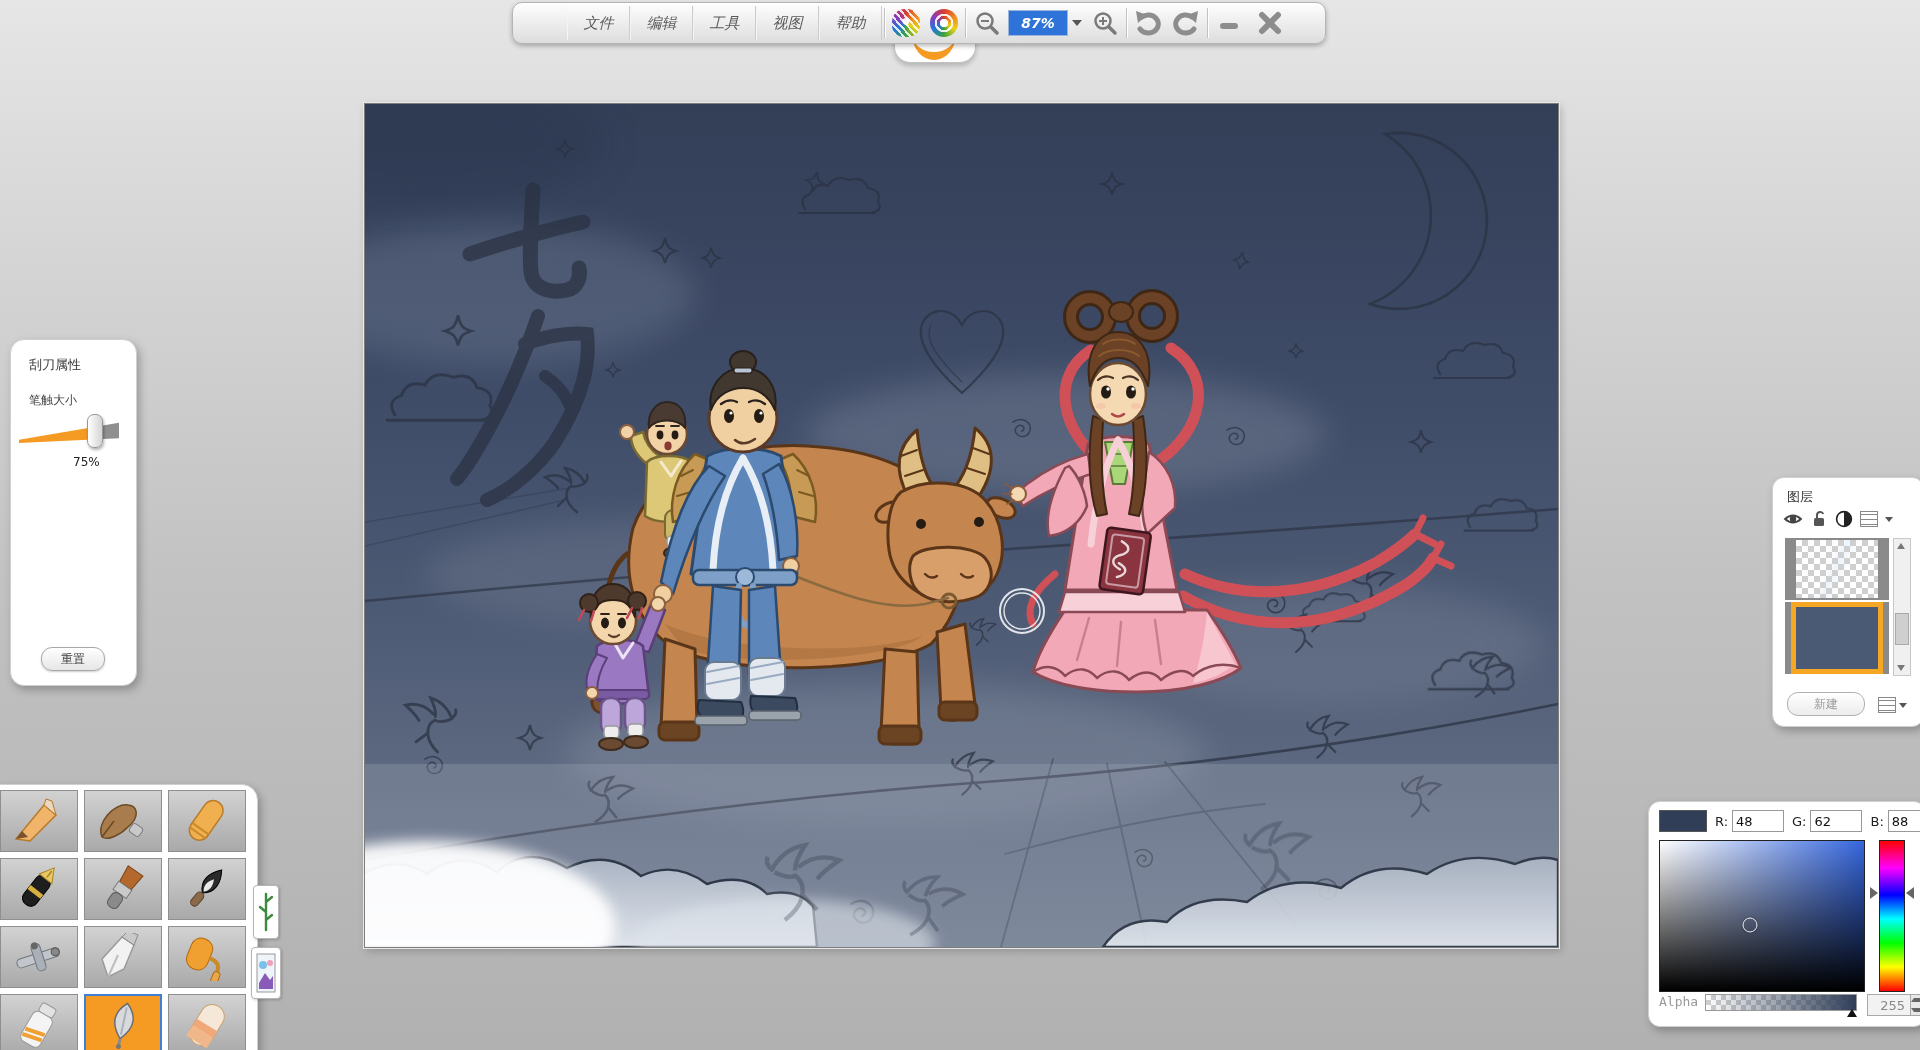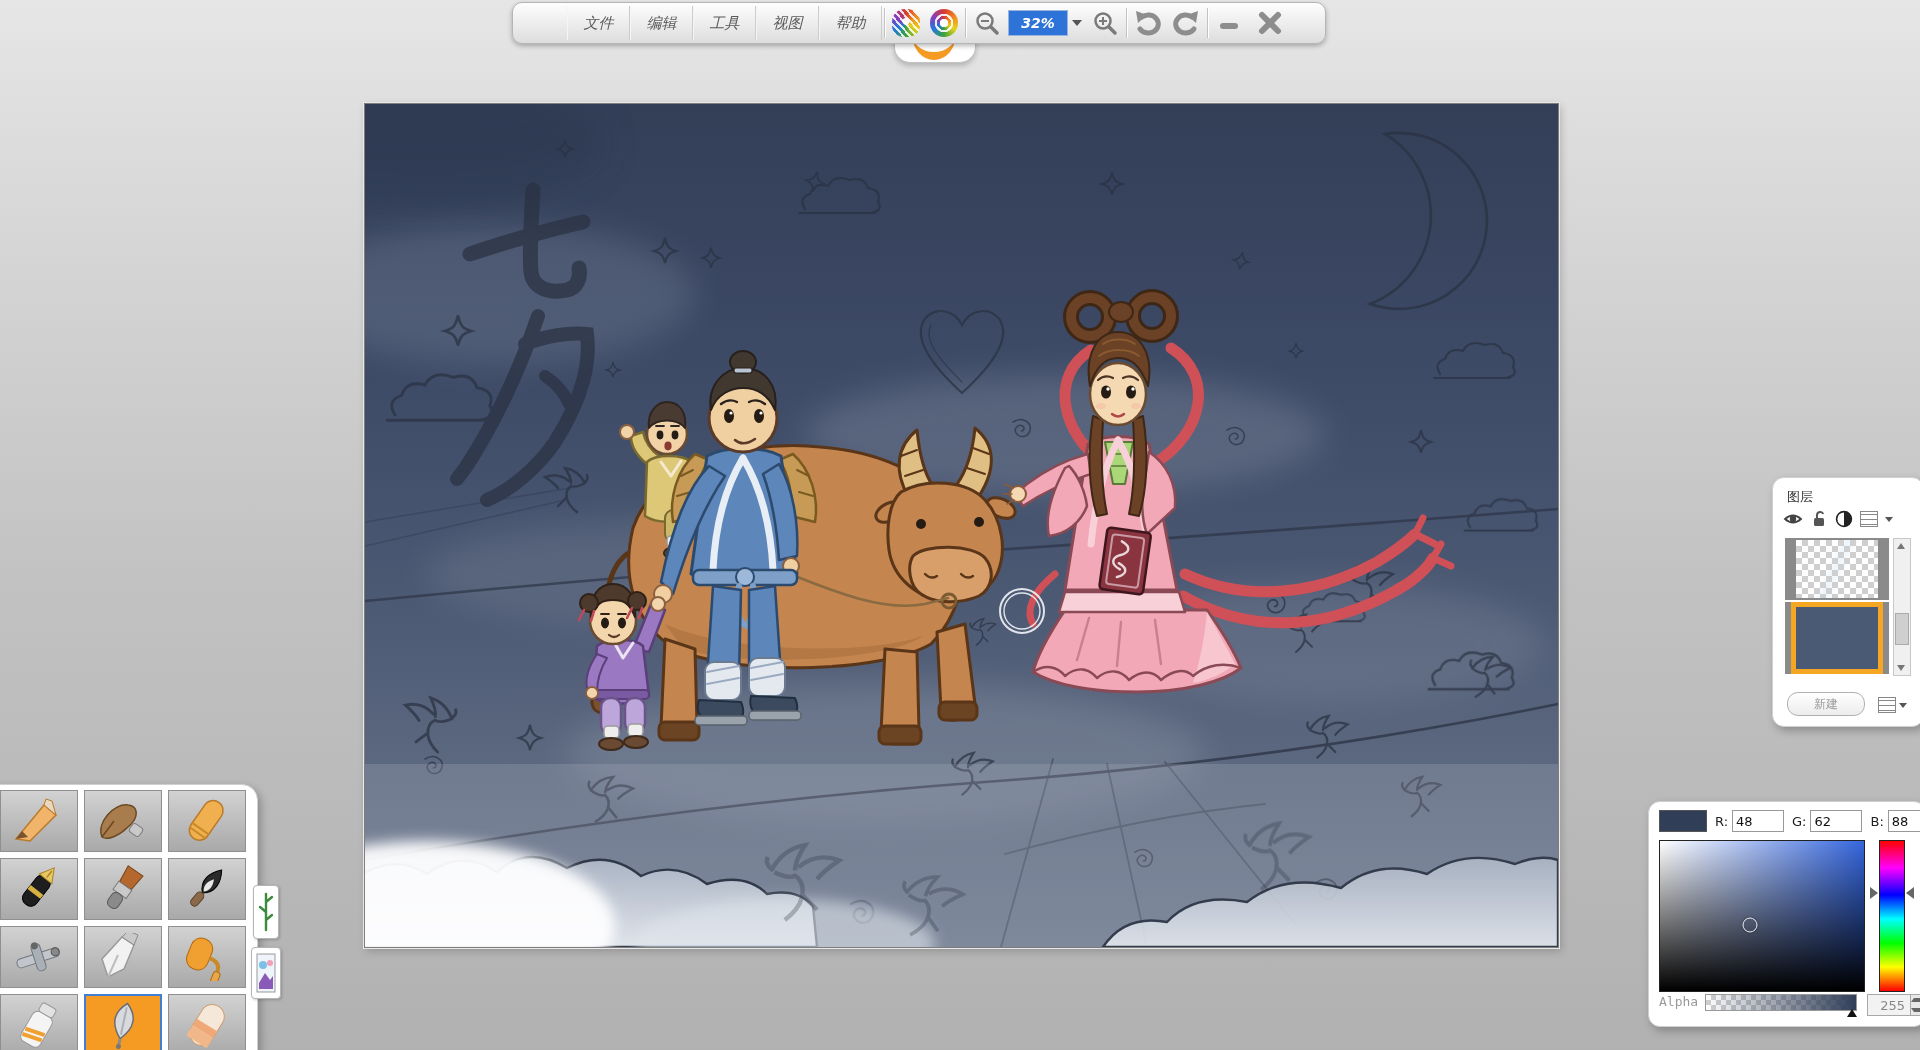--- a/index.html
+++ b/index.html
@@ -174,21 +174,21 @@
         <div class="eye2"></div>
       </div>
     <div class="vsep"></div>
     <div class="tb-ico">
       <svg width="26" height="26" viewBox="0 0 26 26">
         <circle cx="11" cy="11" r="7.5" fill="none" stroke="#7a7a7a" stroke-width="2.5"></circle>
         <line x1="7" y1="11" x2="15" y2="11" stroke="#7a7a7a" stroke-width="2"></line>
         <line x1="17" y1="17" x2="23" y2="23" stroke="#7a7a7a" stroke-width="3.5" stroke-linecap="round"></line>
       </svg>
     </div>
-    <div class="zoom-box">32%</div>
+    <div class="zoom-box">87%</div>
     <div class="dd-btn">
         <div class="dd-arrow"></div>
       </div>
     <div class="tb-ico">
       <svg width="26" height="26" viewBox="0 0 26 26">
         <circle cx="11" cy="11" r="7.5" fill="none" stroke="#7a7a7a" stroke-width="2.5"></circle>
         <line x1="7" y1="11" x2="15" y2="11" stroke="#7a7a7a" stroke-width="2"></line>
         <line x1="11" y1="7" x2="11" y2="15" stroke="#7a7a7a" stroke-width="2"></line>
         <line x1="17" y1="17" x2="23" y2="23" stroke="#7a7a7a" stroke-width="3.5" stroke-linecap="round"></line>
       </svg>
@@ -503,20 +503,38 @@
         <path d="M747,310 Q753,315 759,310" stroke="#b04848" stroke-width="2.5" fill="none"></path>
       </g>
 
       <g fill="none" stroke="#f2f4f8" opacity=".9">
         <circle cx="657" cy="507" r="22" stroke-width="2"></circle>
         <circle cx="657" cy="507" r="18" stroke-width="1.4"></circle>
       </g>
     </svg>
   </div>
 
+  <div id="scraper-panel" class="panel">
+    <div class="ear right">
+        <span class="ear-c">
+          <span class="ear-dot"></span>
+        </span>
+      </div>
+    <div class="p-title">刮刀属性</div>
+    <div class="p-label">笔触大小</div>
+    <div class="wedge">
+      <div class="clip">
+        <div class="wfill"></div>
+        <div class="wrest"></div>
+      </div>
+      <div class="shandle"></div>
+    </div>
+    <div class="slider-val">75%</div>
+    <div class="reset-btn">重置</div>
+  </div>
 
   <div id="tool-palette" class="panel">
     <div class="ear right" style="top:16px">
         <span class="ear-c">
           <span class="ear-dot"></span>
         </span>
       </div>
     <div class="side-btn" id="bamboo-btn">
       <svg width="18" height="44" viewBox="0 0 18 44">
         <path d="M9,4 L9,40 M9,12 L15,7 M9,22 L3,17 M9,30 L15,25" stroke="#3c8a3c" stroke-width="2.4" fill="none" stroke-linecap="round"></path>

